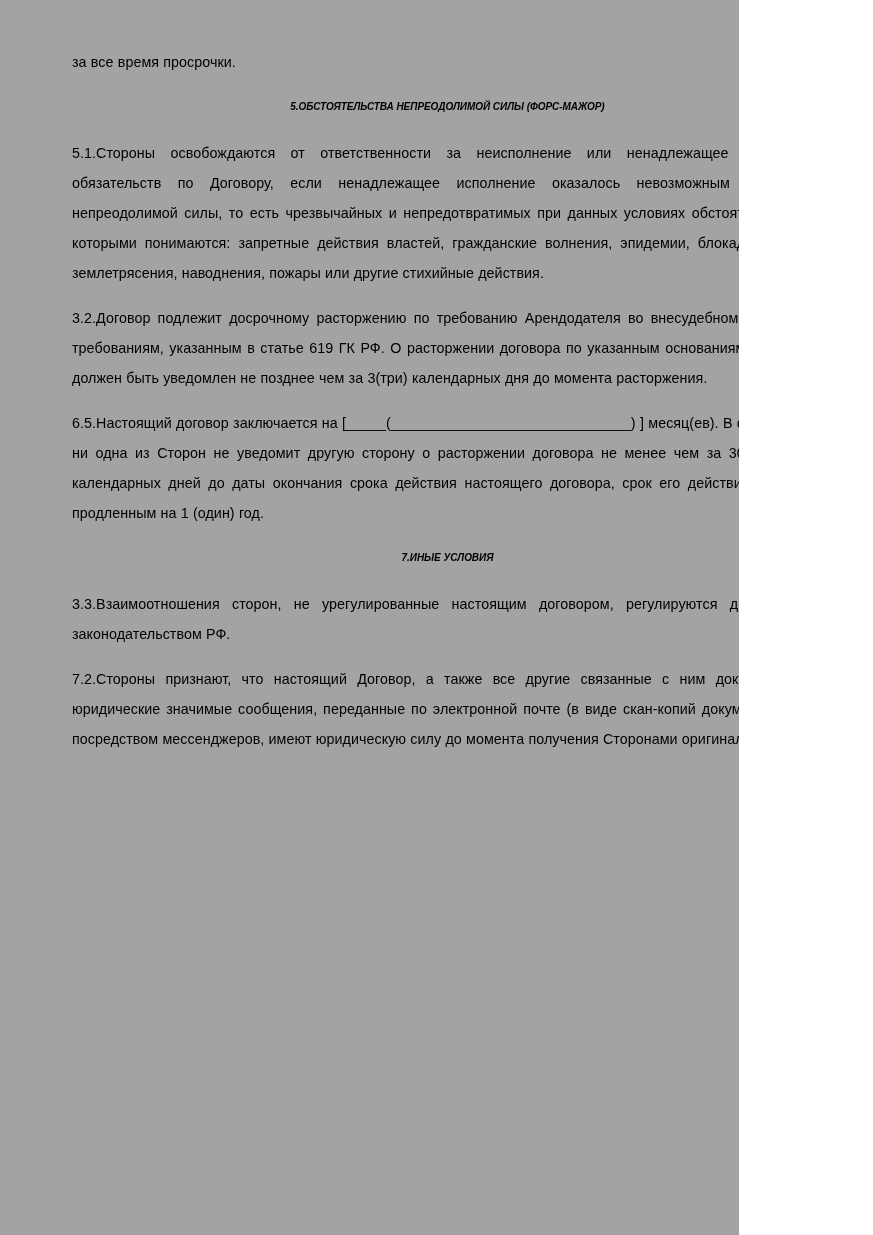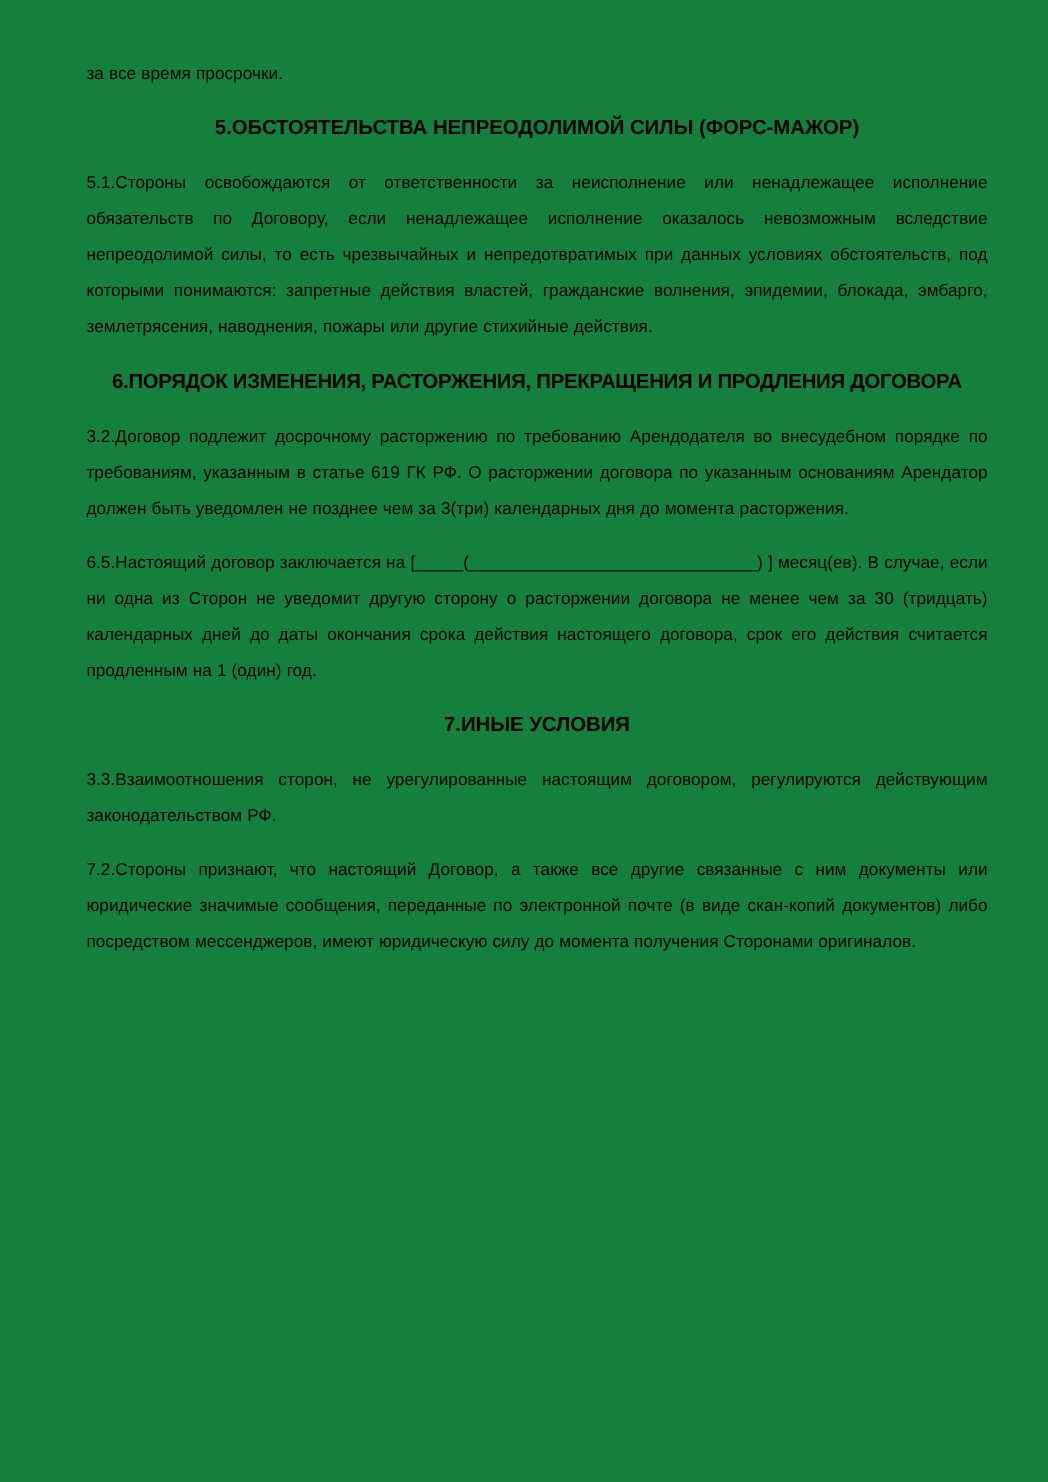--- a/index.html
+++ b/index.html
@@ -7,48 +7,49 @@
     margin: 0;
     padding: 0;
     background: #ffffff;
   }
   body {
     font-family: "Liberation Sans", "DejaVu Sans", sans-serif;
     color: #000000;
   }
   .page {
     position: relative;
-    width: 873px;
+    width: 739px;
     height: 1235px;
-    background: #15803d;
+    background: #a3a3a3;
     box-sizing: border-box;
     padding: 47px 50px 0 72px;
     overflow: hidden;
   }
   .doc-body {
     width: 751px;
   }
   p.para {
     margin: 0 0 15px 0;
     font-size: 14.3px;
     line-height: 30px;
     text-align: justify;
     text-justify: inter-word;
     letter-spacing: 0.05px;
     word-spacing: 0.2px;
     -webkit-hyphens: none;
     hyphens: none;
   }
   h2.section-heading {
     margin: 12px 0 16px 0;
-    font-size: 17px;
+    font-size: 10px;
     line-height: 30px;
     font-weight: bold;
     text-align: center;
     letter-spacing: -0.05px;
+    font-style: italic;
   }
   h2.section-heading.narrow {
     letter-spacing: -0.25px;
   }
   .blank {
     letter-spacing: 0;
   }
 </style>
 </head>
 <body>
@@ -58,21 +59,20 @@
 
     <p class="para">за все время просрочки.</p>
 
 
 
 
     <h2 class="section-heading">5.ОБСТОЯТЕЛЬСТВА НЕПРЕОДОЛИМОЙ СИЛЫ (ФОРС-МАЖОР)</h2>
 
     <p class="para">5.1.Стороны освобождаются от ответственности за неисполнение или ненадлежащее исполнение обязательств по Договору, если ненадлежащее исполнение оказалось невозможным вследствие непреодолимой силы, то есть чрезвычайных и непредотвратимых при данных условиях обстоятельств, под которыми понимаются: запретные действия властей, гражданские волнения, эпидемии, блокада, эмбарго, землетрясения, наводнения, пожары или другие стихийные действия.</p>
 
-    <h2 class="section-heading narrow">6.ПОРЯДОК ИЗМЕНЕНИЯ, РАСТОРЖЕНИЯ, ПРЕКРАЩЕНИЯ И ПРОДЛЕНИЯ ДОГОВОРА</h2>
 
 
     <p class="para">3.2.Договор подлежит досрочному расторжению по требованию Арендодателя во внесудебном порядке по требованиям, указанным в статье 619 ГК РФ. О расторжении договора по указанным основаниям Арендатор должен быть уведомлен не позднее чем за 3(три) календарных дня до момента расторжения.</p>
 
 
 
     <p class="para blank">6.5.Настоящий договор заключается на [_____(______________________________) ] месяц(ев). В случае, если ни одна из Сторон не уведомит другую сторону о расторжении договора не менее чем за 30 (тридцать) календарных дней до даты окончания срока действия настоящего договора, срок его действия считается продленным на 1 (один) год.</p>
 
     <h2 class="section-heading">7.ИНЫЕ УСЛОВИЯ</h2>
 

